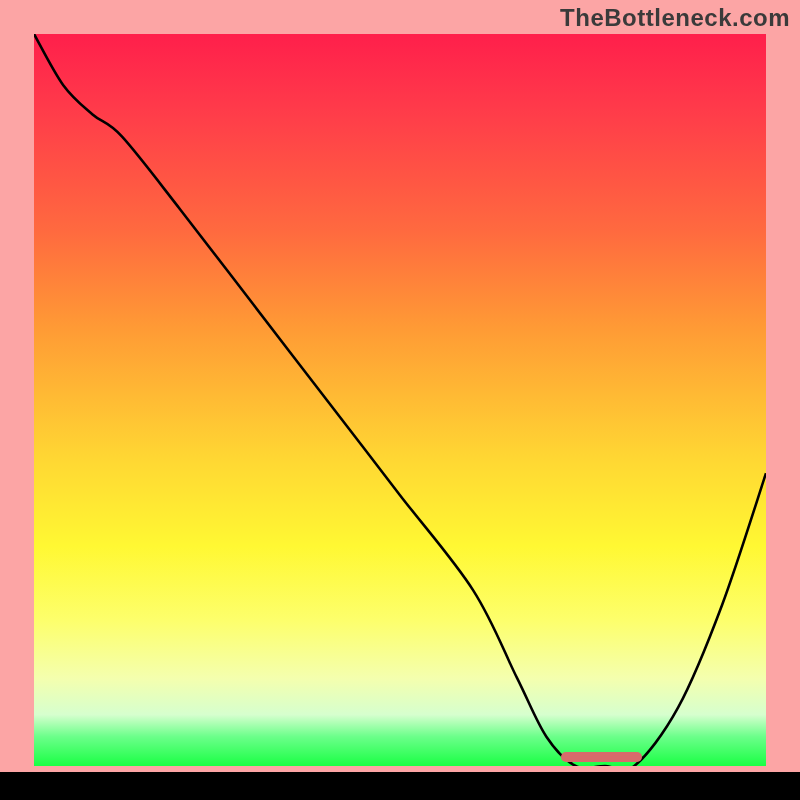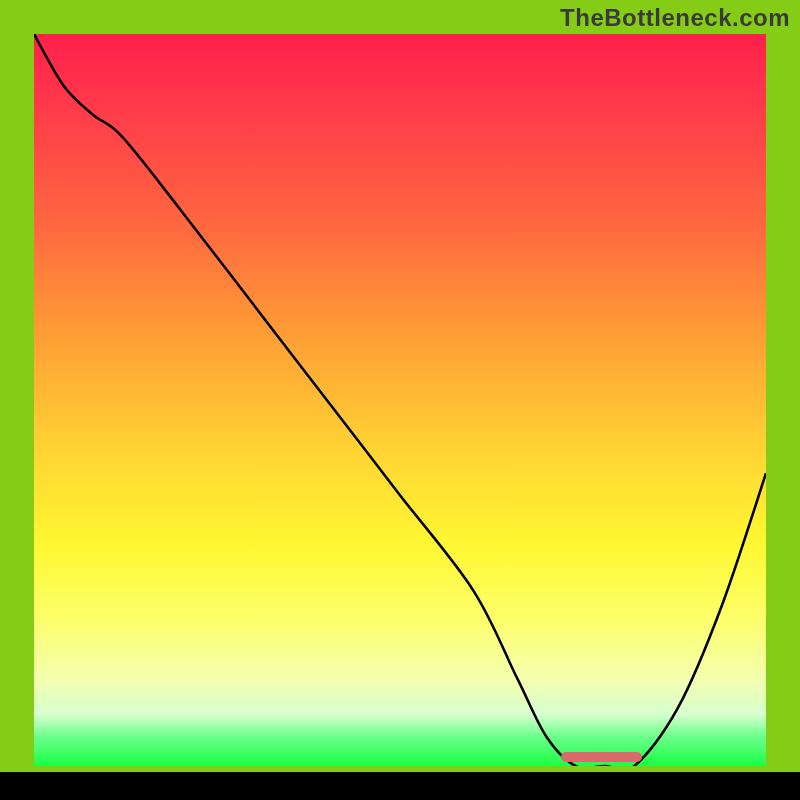--- a/index.html
+++ b/index.html
@@ -8,21 +8,21 @@
     width: 800px;
     height: 800px;
     background: #000;
     overflow: hidden;
     font-family: Arial, Helvetica, sans-serif;
   }
   .frame {
     position: relative;
     width: 800px;
     height: 772px;
-    background: #84cc16;
+    background: #fca5a5;
   }
   .watermark {
     position: absolute;
     top: 4px;
     right: 10px;
     color: #3a3a3a;
     font-size: 24px;
     font-weight: 600;
     letter-spacing: 0.5px;
     pointer-events: none;

